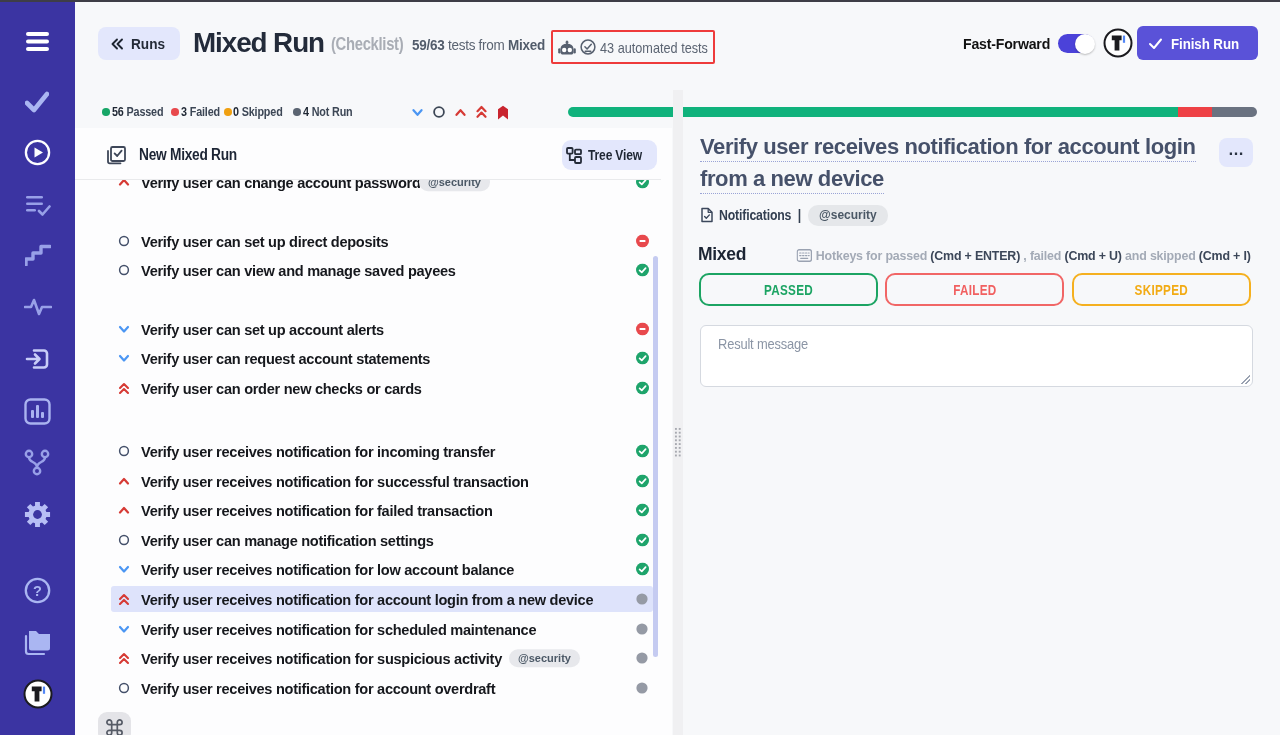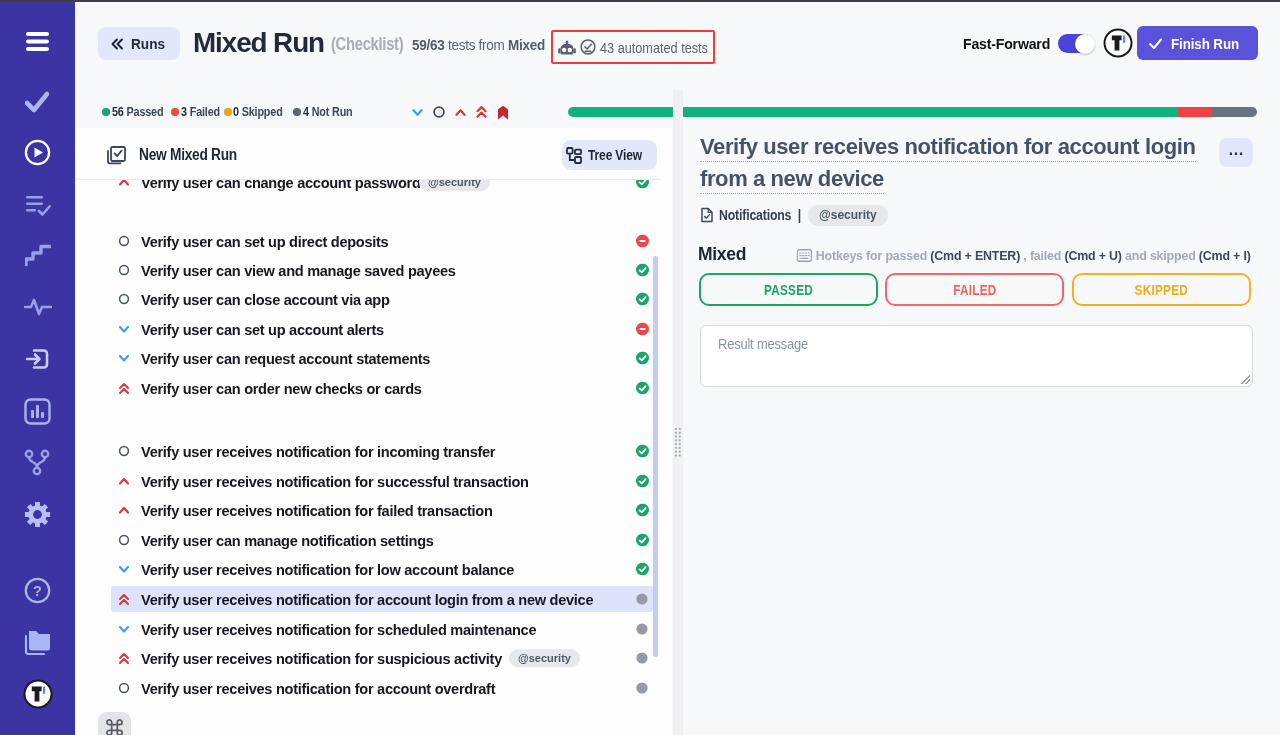--- a/index.html
+++ b/index.html
@@ -262,34 +262,20 @@
         </svg>
       </span>
       <span class="rtext">Verify user can view and manage saved payees</span>
       <span class="status">
         <svg width="13" height="13" viewBox="0 0 13 13" style="">
           <circle cx="6.5" cy="6.5" r="6.5" fill="#1ea46b"></circle>
           <polyline points="3.6,6.8 5.8,8.9 9.6,4.6" fill="none" stroke="#fff" stroke-width="1.7" stroke-linecap="round" stroke-linejoin="round"></polyline>
         </svg>
       </span>
     </div>
-<div class="trow" style="top:106.5px">
-      <span class="licon">
-        <svg width="12" height="12" viewBox="0 0 12 12" style="">
-          <circle cx="6" cy="6" r="4.4" fill="none" stroke="#44506a" stroke-width="1.5"></circle>
-        </svg>
-      </span>
-      <span class="rtext">Verify user can close account via app</span>
-      <span class="status">
-        <svg width="13" height="13" viewBox="0 0 13 13" style="">
-          <circle cx="6.5" cy="6.5" r="6.5" fill="#1ea46b"></circle>
-          <polyline points="3.6,6.8 5.8,8.9 9.6,4.6" fill="none" stroke="#fff" stroke-width="1.7" stroke-linecap="round" stroke-linejoin="round"></polyline>
-        </svg>
-      </span>
-    </div>
 <div class="trow" style="top:136.0px">
       <span class="licon">
         <svg width="12" height="12" viewBox="0 0 12 12" style="">
           <polyline points="2,4 6,8.5 10,4" fill="none" stroke="#4b96f3" stroke-width="2.2" stroke-linecap="round" stroke-linejoin="round"></polyline>
         </svg>
       </span>
       <span class="rtext">Verify user can set up account alerts</span>
       <span class="status">
         <svg width="13" height="13" viewBox="0 0 13 13" style="">
           <circle cx="6.5" cy="6.5" r="6.5" fill="#e8494d"></circle>

